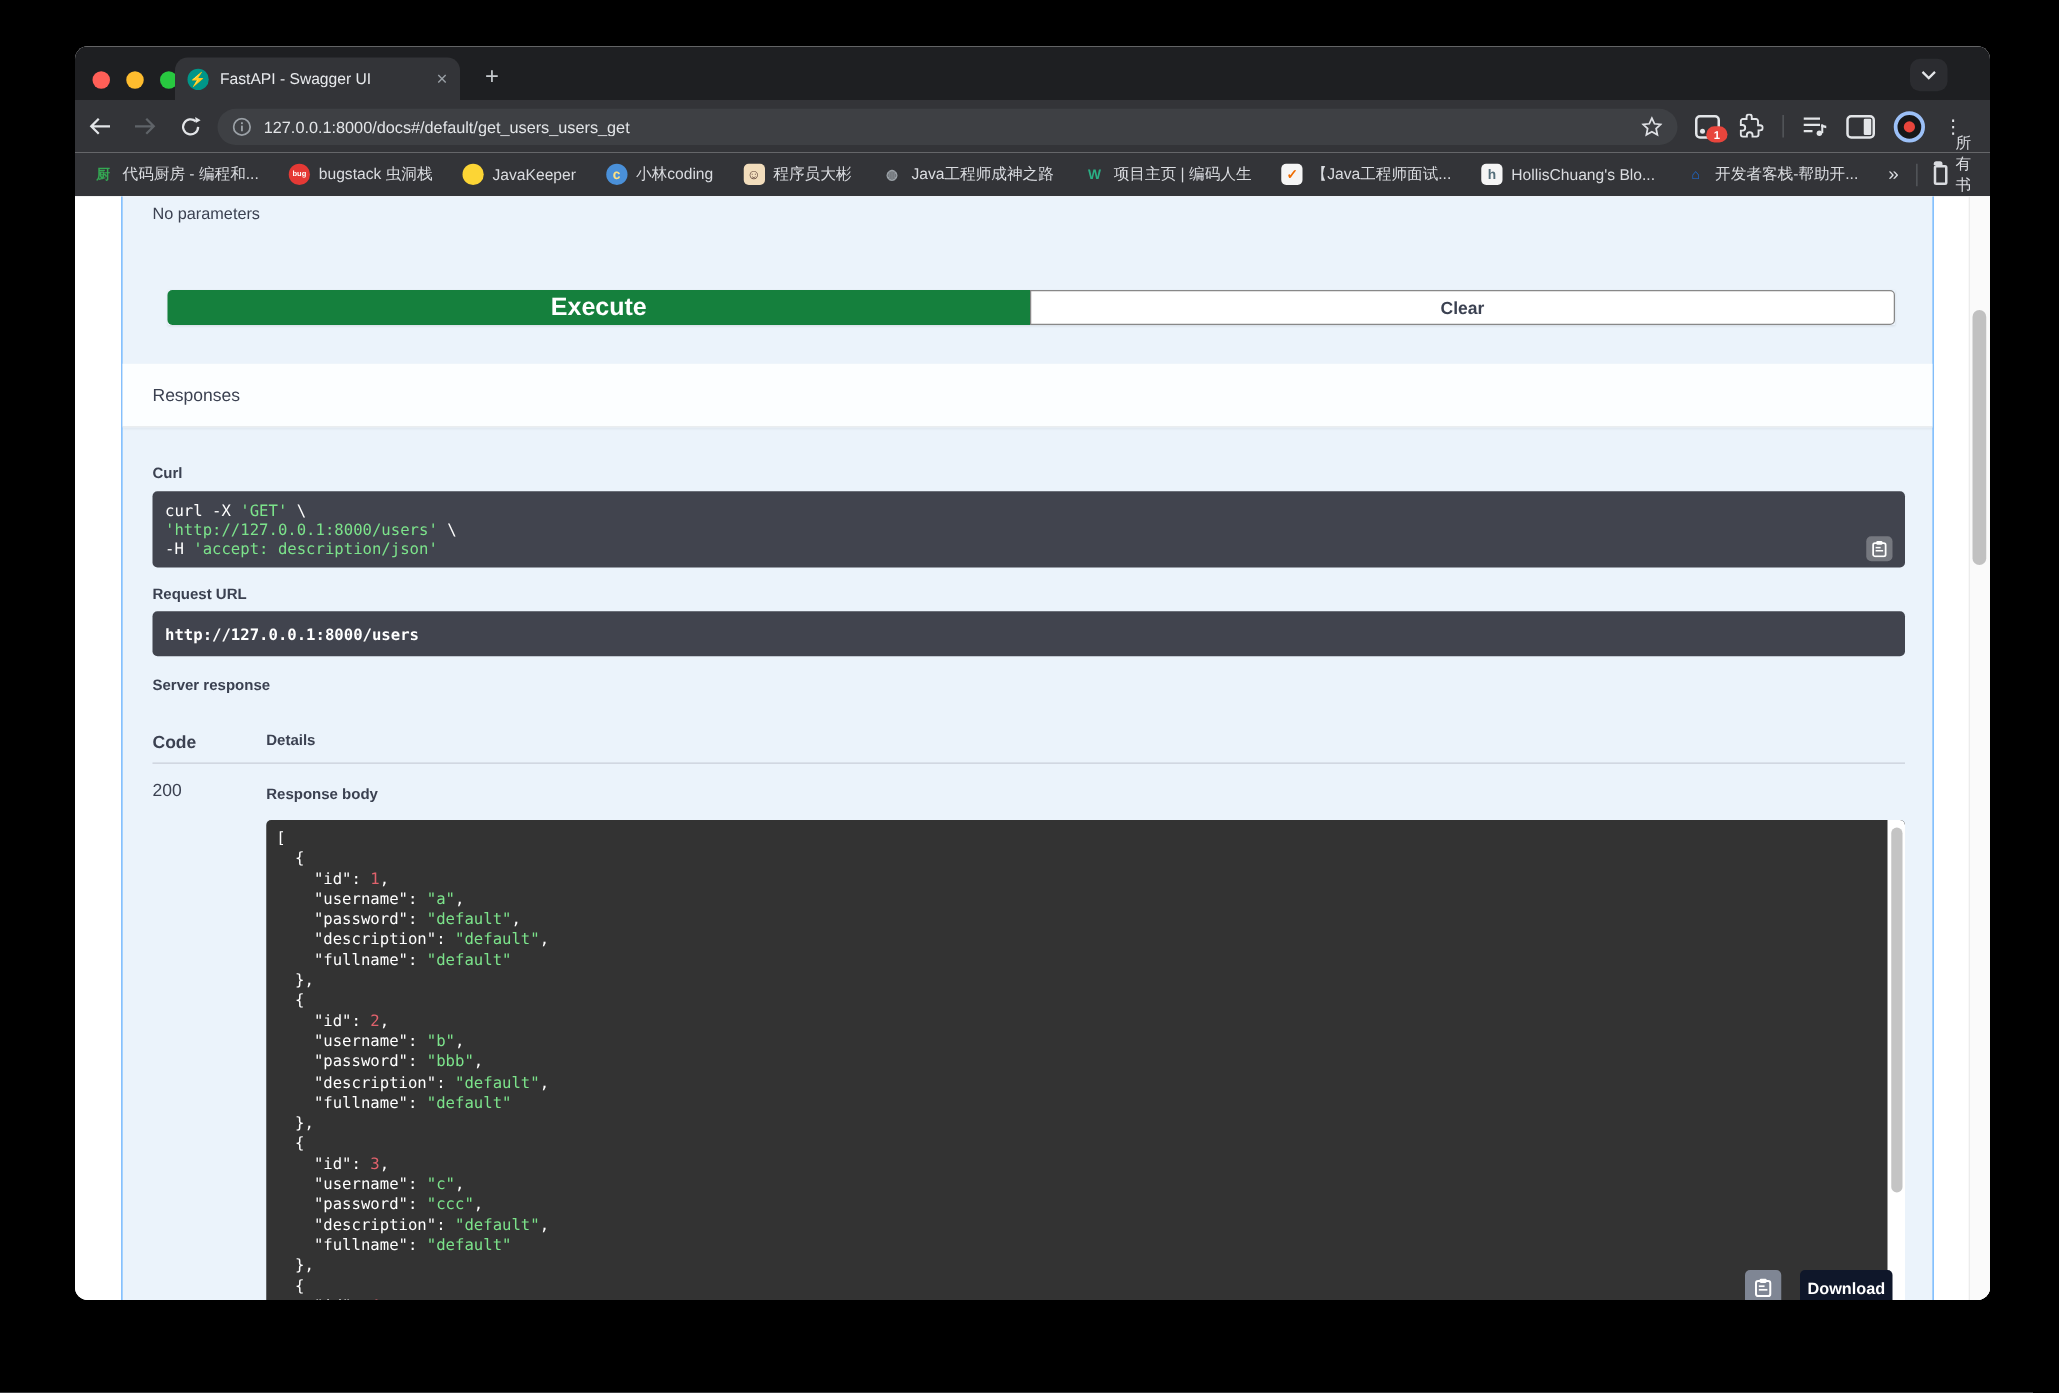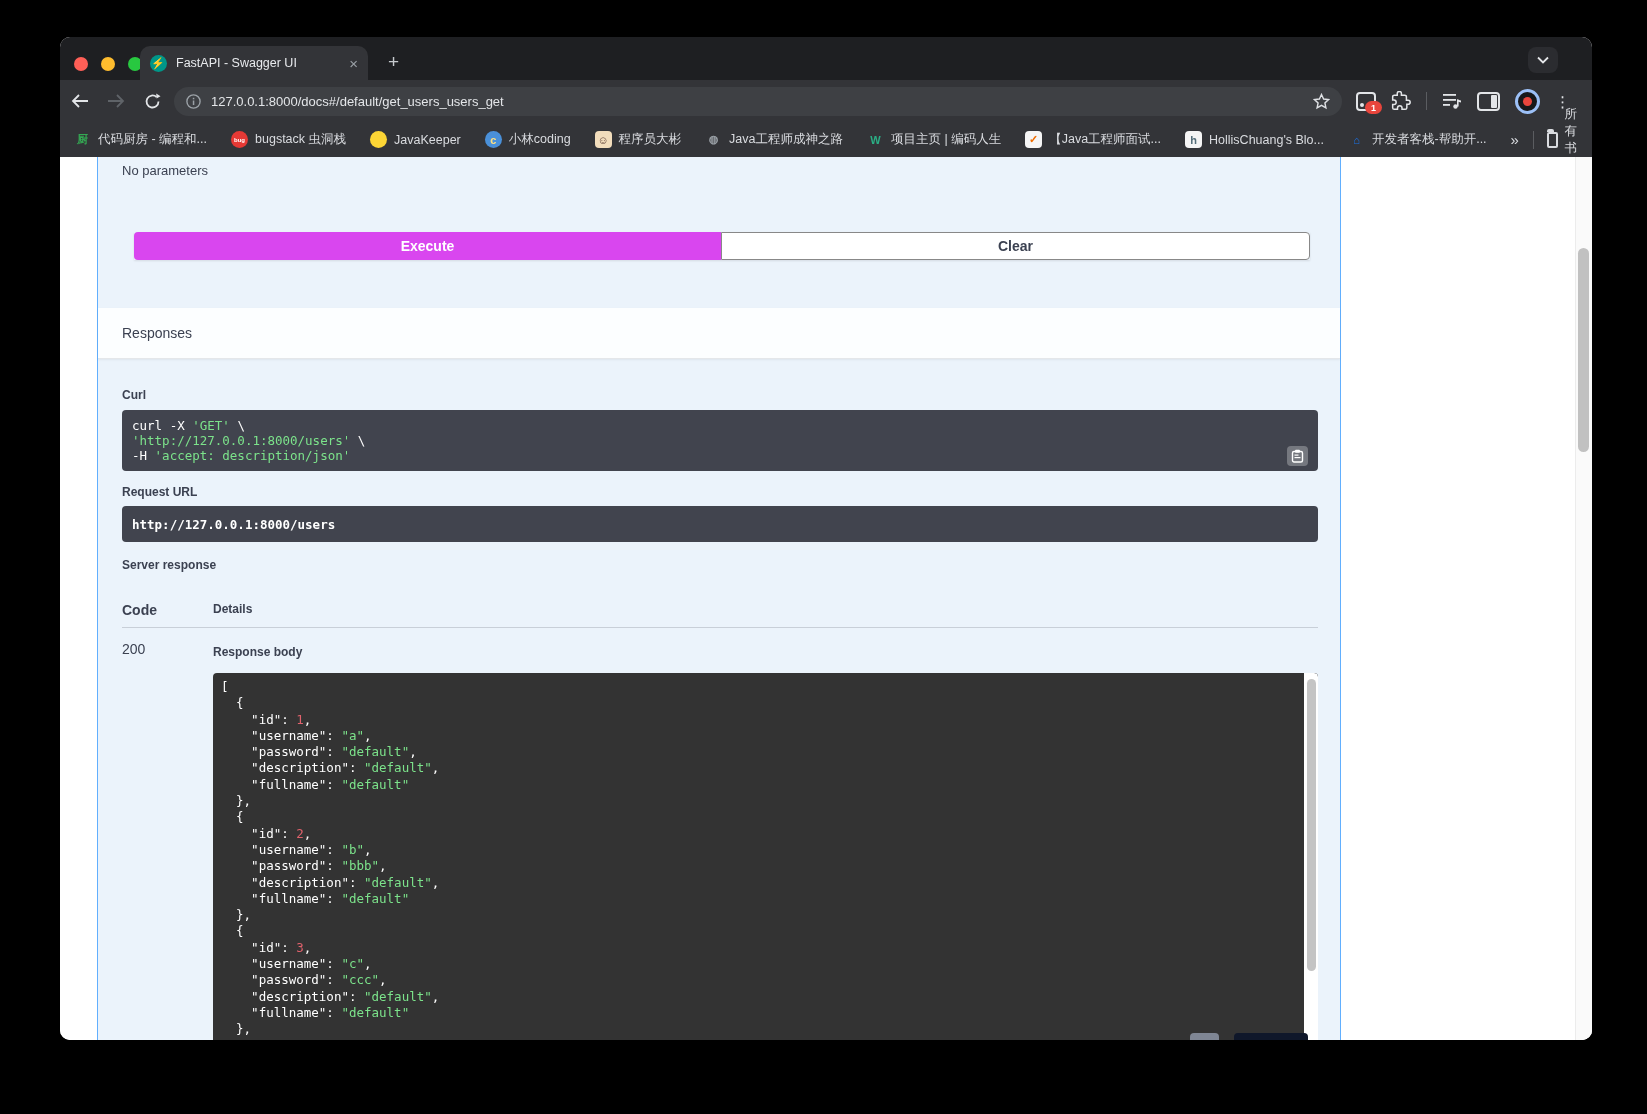--- a/index.html
+++ b/index.html
@@ -49,29 +49,29 @@
   .bm-ic{width:17px;height:17px;margin-right:7px;display:flex;align-items:center;justify-content:center;
     font-size:11px;border-radius:4px;flex:0 0 auto;box-sizing:border-box;}
   .bm-right{margin-left:auto;display:flex;align-items:center;gap:14px;}
   .more-chev{color:#dadce0;font-size:15px;}
   .folder{width:16px;height:12px;border:2px solid #dadce0;border-radius:2px;position:relative;margin-right:6px;}
   .folder::before{content:"";position:absolute;left:-2px;top:-5px;width:7px;height:3px;background:#dadce0;border-radius:2px 2px 0 0;}
   
   .page{position:absolute;left:0;top:120px;width:100%;height:883px;background:#fff;overflow:hidden;}
   .pg-scroll{position:absolute;right:0;top:0;width:16px;height:100%;background:#fafafa;border-left:1px solid #ececec;}
   .pg-thumb{position:absolute;left:2px;top:91px;width:11px;height:204px;background:#c1c1c1;border-radius:6px;}
-  .opblock{position:absolute;left:37px;top:0;width:1244px;height:900px;background:#ebf3fb;
+  .opblock{position:absolute;left:37px;top:0;width:1450px;height:900px;background:#ebf3fb;
     border-left:1px solid #61affe;border-right:1px solid #61affe;box-sizing:border-box;color:#3b4151;}
   .no-params{margin:6px 0 0 24px;font-size:13px;height:18px;}
   .btn-row{display:flex;margin:51px 30px 0 36px;height:28px;box-shadow:0 1px 2px rgba(0,0,0,.1);}
-  .btn-execute{flex:1;background:#d946ef;color:#fff;font-weight:bold;font-size:14px;border:none;
+  .btn-execute{flex:1;background:#15803d;color:#fff;font-weight:bold;font-size:20px;border:none;
     border-radius:4px 0 0 4px;height:28px;text-align:center;}
   .btn-clear{flex:1;background:#fff;color:#3b4151;font-weight:bold;font-size:14px;
     border:1px solid #888;border-radius:0 4px 4px 0;height:28px;box-sizing:border-box;}
-  .sec-header{margin-top:48px;height:50px;background:rgba(255,255,255,.85);display:flex;align-items:center;
+  .sec-header{margin-top:31px;height:50px;background:rgba(255,255,255,.85);display:flex;align-items:center;
     border-bottom:1px solid rgba(59,65,81,.12);box-shadow:0 1px 2px rgba(0,0,0,.06);}
   .sec-header span{margin-left:24px;font-size:14px;color:#3b4151;}
   .resp-inner{padding:0 22px 0 24px;}
   .lbl{font-size:12px;font-weight:bold;color:#3b4151;height:15px;}
   .lbl-curl{margin-top:29px;}
   .mono{font-family:"DejaVu Sans Mono",monospace;}
   .curl-block{position:relative;margin-top:7px;background:#41444e;border-radius:4px;padding:8px 10px;
     font-size:12.5px;line-height:15px;color:#fff;}
   .tok-s{color:#7ce38b;}
   .tok-n{color:#e0626c;}

